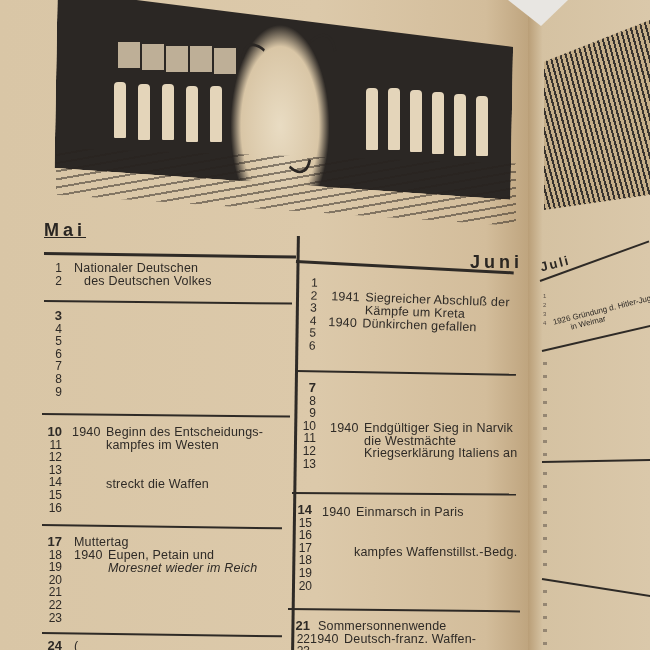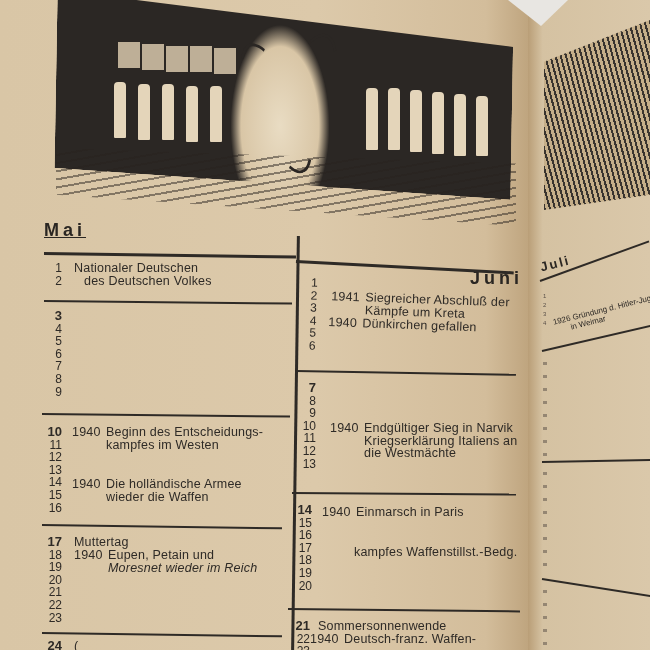--- a/index.html
+++ b/index.html
@@ -100,21 +100,21 @@
   <div class="figure" style="left:410px;top:90px;height:62px;"></div>
   <div class="figure" style="left:432px;top:92px;height:62px;"></div>
   <div class="figure" style="left:454px;top:94px;height:62px;"></div>
   <div class="figure" style="left:476px;top:96px;height:60px;"></div>
   <div class="illus-ground"></div>
 </div>
 
 <div class="illus-right"></div>
 
 <div class="month" style="left:44px;top:220px;text-decoration:underline;">Mai</div>
-<div class="month" style="left:470px;top:268px;">Juni</div>
+<div class="month" style="left:470px;top:252px;">Juni</div>
 <div class="month" style="left:540px;top:256px;font-size:13px;letter-spacing:2px;transform:rotate(-14deg);">Juli</div>
 
 <div class="rule" style="left:44px;top:252px;width:252px;transform:rotate(0.8deg);"></div>
 <div class="rule" style="left:44px;top:300px;width:248px;transform:rotate(0.6deg);height:2px;"></div>
 <div class="rule" style="left:42px;top:413px;width:248px;transform:rotate(0.6deg);height:2px;"></div>
 <div class="rule" style="left:42px;top:524px;width:240px;transform:rotate(0.8deg);height:2px;"></div>
 <div class="rule" style="left:42px;top:632px;width:240px;transform:rotate(0.8deg);height:2px;"></div>
 <div class="vrule" style="left:294px;top:236px;height:414px;transform:rotate(0.8deg);"></div>
 
 <div class="rule" style="left:296px;top:260px;width:218px;transform:rotate(3deg);"></div>
@@ -158,22 +158,21 @@
     <div>13</div>
     <div>14</div>
     <div>15</div>
     <div>16</div>
   </div>
   <div class="entry" style="left:32px;top:0;">
     <div><span class="year">1940</span><span>Beginn des Entscheidungs-</span></div>
     <div><span class="indent"></span><span>kampfes im Westen</span></div>
   </div>
   <div class="entry" style="left:32px;top:52px;">
-    <div><span class="year">1940</span><span>Die holländische Armee</span></div>
-    <div><span class="indent"></span><span>wieder die Waffen</span></div>
+    <div><span class="indent"></span><span>streckt die Waffen</span></div>
   </div>
 </div>
 
 <div class="block" style="left:40px;top:536px;width:250px;">
   <div class="days">
     <div class="bold">17</div>
     <div>18</div>
     <div>19</div>
     <div>20</div>
     <div>21</div>
@@ -219,22 +218,22 @@
     <div class="bold">7</div>
     <div>8</div>
     <div>9</div>
     <div>10</div>
     <div>11</div>
     <div>12</div>
     <div>13</div>
   </div>
   <div class="entry" style="left:34px;top:40px;">
     <div><span class="year">1940</span><span>Endgültiger Sieg in Narvik</span></div>
+    <div><span class="indent"></span><span>die Westmächte</span></div>
     <div><span class="indent"></span><span>Kriegserklärung Italiens an</span></div>
-    <div><span class="indent"></span><span>die Westmächte</span></div>
   </div>
 </div>
 
 <div class="block" style="left:292px;top:504px;width:226px;">
   <div class="days" style="width:20px;">
     <div class="bold">14</div>
     <div>15</div>
     <div>16</div>
     <div>17</div>
     <div>18</div>

